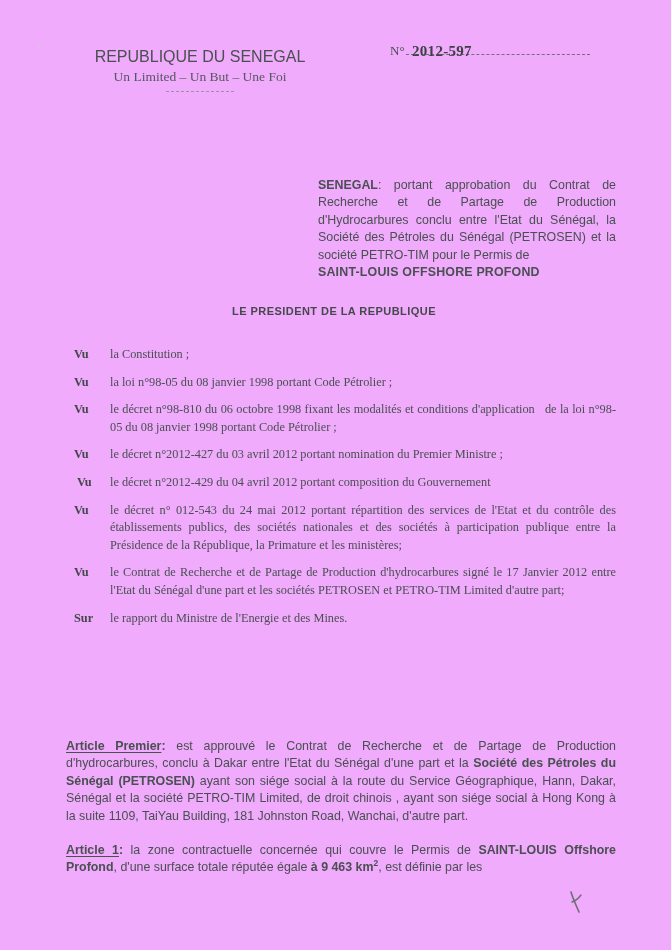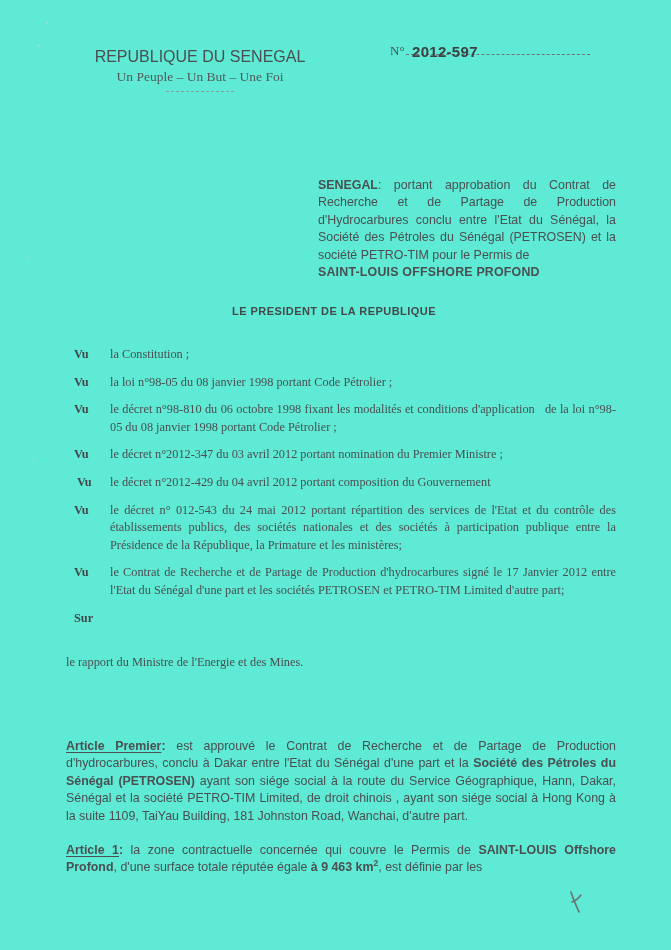--- a/index.html
+++ b/index.html
@@ -14,21 +14,21 @@
     position: relative;
     overflow: hidden;
     font-family: "Liberation Sans", sans-serif;
     color: #4a4f52;
     -webkit-font-smoothing: antialiased;
   }
 
   .page {
     position: absolute;
     inset: 0;
-    background: #5eead4;
+    background: #f0abfc;
   }
 
   
   .speck {
     position: absolute;
     background: #cfcfcf;
     border-radius: 50%;
     opacity: .55;
   }
 
@@ -75,21 +75,21 @@
   .numberblock .ndashes {
     flex: 1;
     border-top: 1.5px dashed #6d7275;
     margin-bottom: 3px;
     margin-left: 1px;
   }
   .numberblock .nvalue {
     position: absolute;
     left: 22px;
     top: -1px;
-    font-family: Liberation Sans, sans-serif;
+    font-family: Liberation Serif, serif;
     font-weight: bold;
     font-size: 15px;
     color: #3c4143;
     letter-spacing: .3px;
   }
 
   
   .decret-block {
     position: absolute;
     left: 318px;
@@ -209,21 +209,21 @@
 <div class="page">
 
   <span class="speck" style="left:37px;top:44px;width:3px;height:3px;"></span>
   <span class="speck" style="left:28px;top:257px;width:2px;height:2px;"></span>
   <span class="speck" style="left:33px;top:460px;width:2px;height:2px;"></span>
   <span class="speck" style="left:24px;top:487px;width:2px;height:2px;"></span>
   <span class="speck" style="left:46px;top:22px;width:2px;height:2px;"></span>
 
   <div class="masthead">
     <div>REPUBLIQUE DU SENEGAL</div>
-    <div class="motto">Un Peuple – Un But – Une Foi</div>
+    <div class="motto">Un Limited – Un But – Une Foi</div>
     <div class="dashrule"></div>
   </div>
 
   <div class="numberblock">
     <div class="numrow">
       <span class="nlabel">N°</span>
       <span class="ndashes"></span>
     </div>
     <span class="nvalue">2012-597</span>
   </div>
@@ -249,39 +249,39 @@
       <div class="vu-text">la loi n°98-05 du 08 janvier 1998 portant Code Pétrolier ;</div>
     </div>
 
     <div class="vu-row">
       <div class="vu-key">Vu</div>
       <div class="vu-text">le décret n°98-810 du 06 octobre 1998 fixant les modalités et conditions d'application   de la loi n°98-05 du 08 janvier 1998 portant Code Pétrolier ;</div>
     </div>
 
     <div class="vu-row single">
       <div class="vu-key">Vu</div>
-      <div class="vu-text">le décret n°2012-347 du 03 avril 2012 portant nomination du Premier Ministre ;</div>
+      <div class="vu-text">le décret n°2012-427 du 03 avril 2012 portant nomination du Premier Ministre ;</div>
     </div>
 
     <div class="vu-row single">
       <div class="vu-key indent">Vu</div>
       <div class="vu-text">le décret n°2012-429 du 04 avril 2012 portant composition du Gouvernement</div>
     </div>
 
     <div class="vu-row">
       <div class="vu-key">Vu</div>
       <div class="vu-text">le décret n° 012-543 du 24 mai 2012 portant répartition des services de l'Etat et du contrôle des établissements publics, des sociétés nationales et des sociétés à participation publique entre la Présidence de la République, la Primature et les ministères;</div>
     </div>
 
     <div class="vu-row">
       <div class="vu-key">Vu</div>
       <div class="vu-text">le Contrat de Recherche et de Partage de Production d'hydrocarbures signé le 17 Janvier 2012 entre l'Etat du Sénégal d'une part et les sociétés PETROSEN et PETRO-TIM Limited d'autre part;</div>
     </div>
 
-    <div class="vu-row single" style="margin-top:9px;flex-direction:column;">
+    <div class="vu-row single" style="margin-top:9px;">
       <div class="vu-key">Sur</div>
       <div class="vu-text">le rapport du Ministre de l'Energie et des Mines.</div>
     </div>
 
   </div>
 
 
   <div class="articles">
 
     <div class="article">

